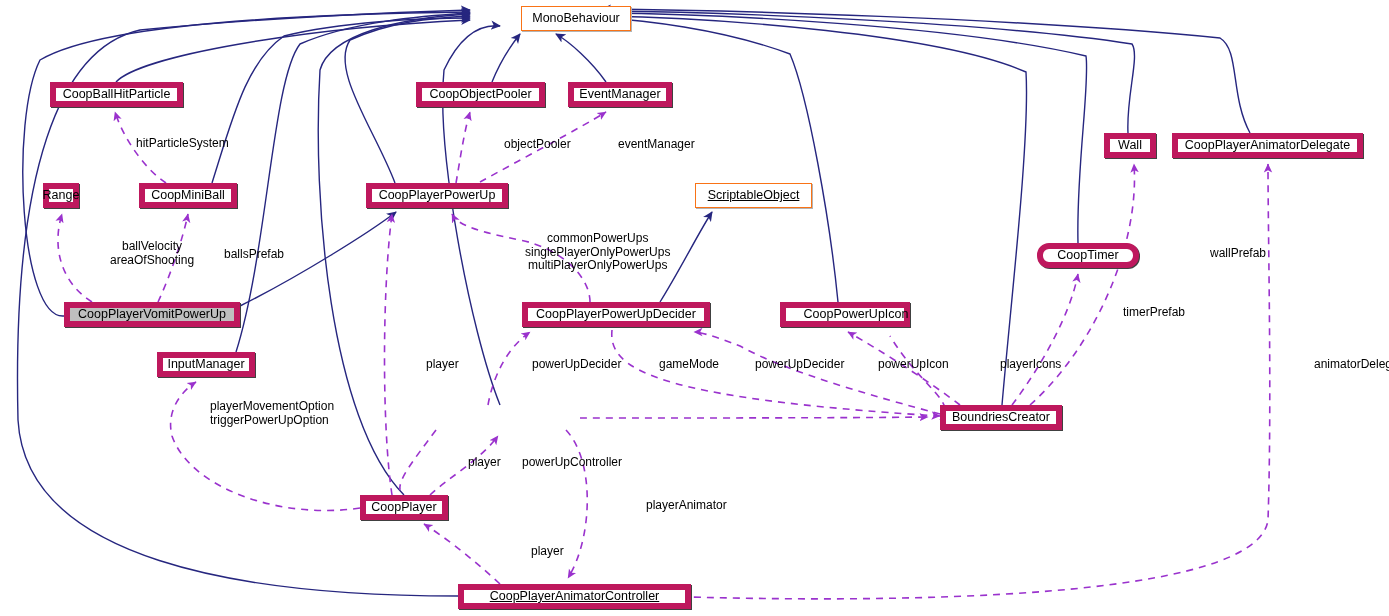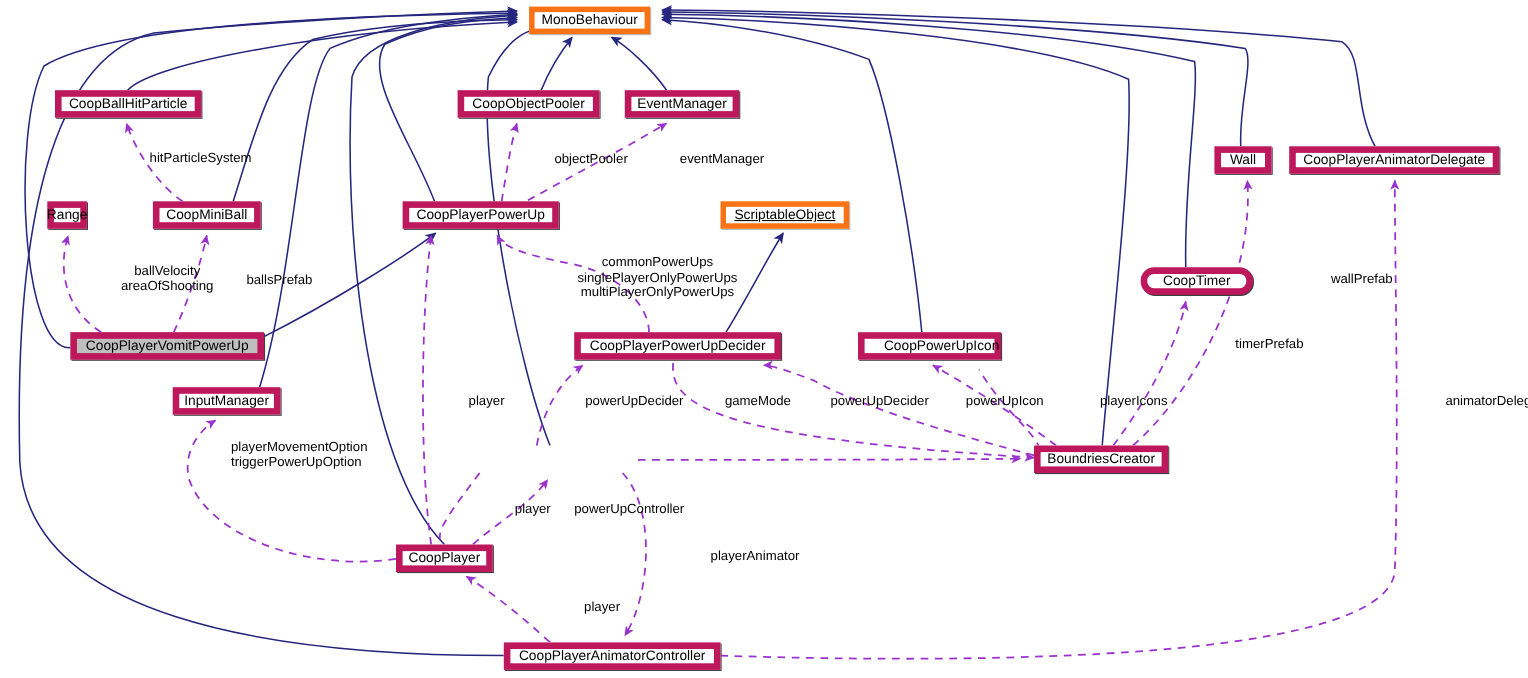--- a/index.html
+++ b/index.html
@@ -31,22 +31,23 @@
     font-size: 12.5px;
     line-height: 1;
     display: flex;
     align-items: center;
     justify-content: center;
     white-space: nowrap;
     z-index: 5;
     box-shadow: 1px 1px 0 0 #404040;
   }
   .node.external {
-    border: 5px solid #f97316;
+    border: 1px solid #f97316;
     box-shadow: 1px 1px 0 0 #b4b4b4;
+    margin-left: 40px;
   }
   .node.highlight {
     background: #bfbfbf;
   }
   .edge-label {
     position: absolute;
     font-size: 12px;
     color: #000000;
     white-space: nowrap;
     z-index: 4;
@@ -198,21 +199,21 @@
     </div>
   <div class="node" style="left:157px;top:352px;width:98px;height:25px;">
       <span>InputManager</span>
     </div>
   <div class="node" style="left:940px;top:405px;width:122px;height:25px;">
       <span>BoundriesCreator</span>
     </div>
   <div class="node" style="left:360px;top:495px;width:88px;height:25px;">
       <span>CoopPlayer</span>
     </div>
-  <div class="node" style="left:458px;top:584px;width:197px;height:25px;">
+  <div class="node" style="left:458px;top:584px;width:233px;height:25px;text-decoration:underline;">
       <span>CoopPlayerAnimatorController</span>
     </div>
 
   <div class="edge-label" style="left:96px;top:137px;">hitParticleSystem</div>
   <div class="edge-label" style="left:464px;top:138px;">objectPooler</div>
   <div class="edge-label" style="left:578px;top:138px;">eventManager</div>
   <div class="edge-label" style="left:1170px;top:247px;">wallPrefab</div>
   <div class="edge-label multi center" style="left:70px;top:240px;white-space:pre;">ballVelocity
 areaOfShooting</div>
   <div class="edge-label" style="left:184px;top:248px;">ballsPrefab</div>

